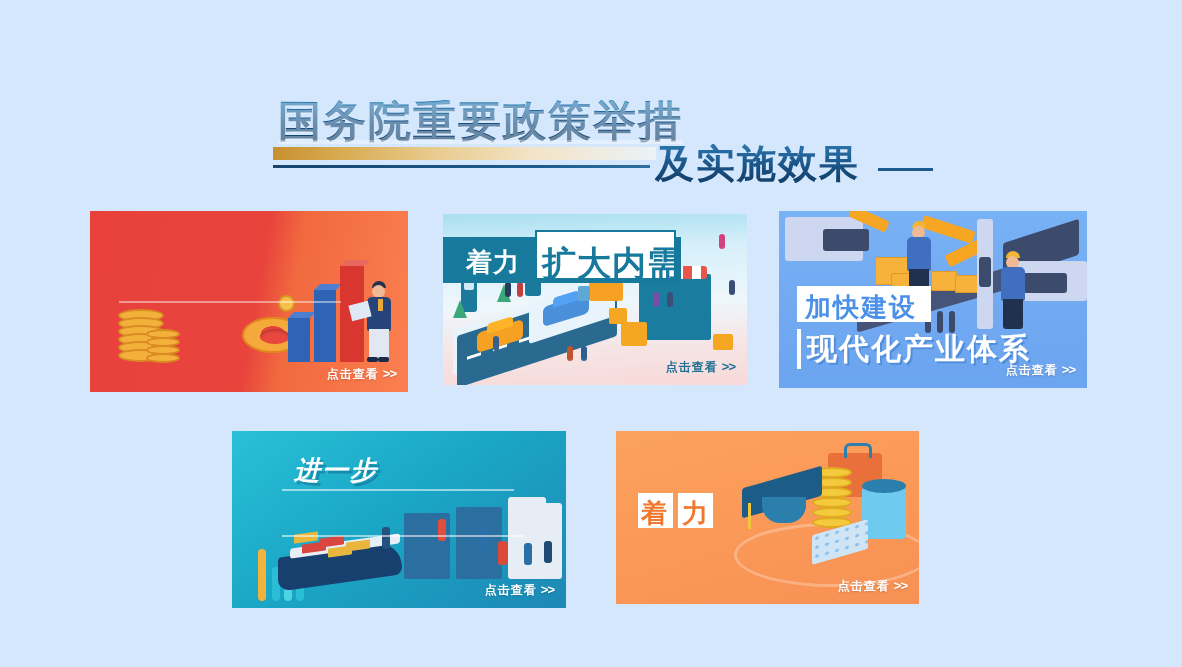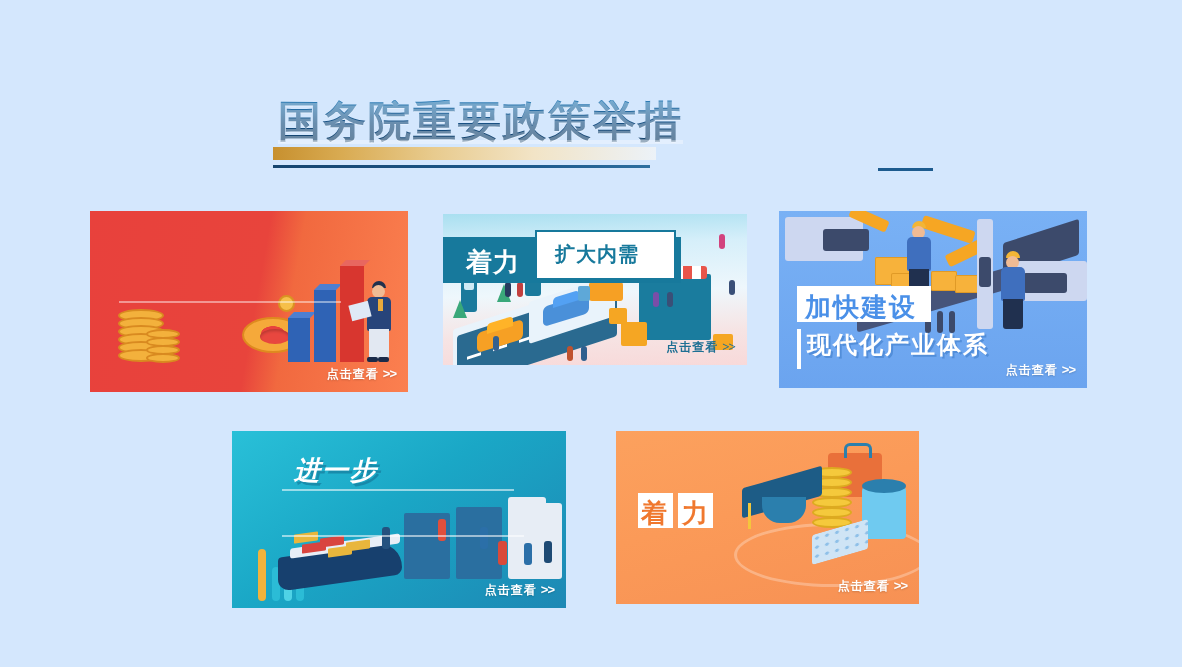--- a/index.html
+++ b/index.html
@@ -87,27 +87,27 @@
   .person{position:absolute;}
   .p-head{position:absolute;width:13px;height:13px;border-radius:50%;background:#f0bb94;}
   .p-hair{position:absolute;width:14px;height:7px;border-radius:7px 7px 0 0;background:#21304d;}
   .p-body{position:absolute;width:24px;height:34px;border-radius:5px 5px 2px 2px;background:#27447a;}
   .p-legs{position:absolute;width:20px;height:30px;background:#e2e8f2;border-radius:0 0 3px 3px;}
   .p-paper{position:absolute;width:20px;height:16px;background:#dfe9f6;transform:rotate(-14deg);}
   .p-tie{position:absolute;width:5px;height:12px;background:#e9a93b;}
   .p-shoe{position:absolute;width:11px;height:5px;border-radius:2px;background:#1b2b4a;}
 
   
-  #card2{left:443px;top:214px;width:304px;height:151px;
-    background:linear-gradient(178deg,#a9dff0 0%,#d6effa 22%,#eef7fc 52%,#f6e4e4 78%,#f8d9d9 100%);font-family:Liberation Serif, serif;}
+  #card2{left:443px;top:214px;width:304px;height:171px;
+    background:linear-gradient(178deg,#a9dff0 0%,#d6effa 22%,#eef7fc 52%,#f6e4e4 78%,#f8d9d9 100%);}
   .c2-band{position:absolute;left:0;top:23px;width:238px;height:44px;background:#17799c;}
   .c2-white{position:absolute;left:92px;top:16px;width:141px;height:50px;background:#ffffff;
     border:2px solid #17799c;box-sizing:border-box;}
   .c2-t1{position:absolute;left:23px;top:31px;font-size:26px;font-weight:800;color:#fff;letter-spacing:1px;}
-  .c2-t2{position:absolute;left:112px;top:27px;font-size:20px;font-weight:800;color:#17799c;letter-spacing:1px;}
+  .c2-t2{position:absolute;left:99px;top:27px;font-size:34px;font-weight:800;color:#17799c;letter-spacing:1px;}
   .c2-rule{position:absolute;left:0;top:67px;width:238px;height:2px;background:#17799c;}
   #card2 .cta{color:#1d6f93;text-shadow:none;}
   .road{position:absolute;left:14px;top:96px;width:160px;height:52px;
     background:#2a6a90;transform:skewY(-18deg);border-radius:3px;}
   .road:after{content:"";position:absolute;left:10px;top:24px;width:140px;height:3px;
     background:repeating-linear-gradient(90deg,#fff 0 14px,transparent 14px 26px);}
   .plat{position:absolute;background:#e9f3fb;transform:skewY(-18deg);border-radius:3px;}
   .car{position:absolute;border-radius:5px;}
   .car.y{left:34px;top:112px;width:46px;height:20px;background:#f6a024;transform:skewY(-17deg);}
   .car.b{left:100px;top:86px;width:46px;height:20px;background:#4a90d9;transform:skewY(-17deg);}
@@ -126,21 +126,21 @@
   .box{position:absolute;background:#f5a623;border-radius:2px;}
   .tiny{position:absolute;width:6px;height:15px;border-radius:3px;}
 
   
   #card3{left:779px;top:211px;width:308px;height:177px;background:#6fa9f2;}
   .c3-sky{position:absolute;inset:0;background:linear-gradient(180deg,#79b1f5 0%,#6ba4ef 100%);}
   .c3-b1{position:absolute;left:18px;top:75px;width:134px;height:36px;background:#fff;
     border:2px solid #fff;box-sizing:border-box;}
   .c3-t1{position:absolute;left:26px;top:79px;font-size:26px;font-weight:800;color:#4a90e8;letter-spacing:2px;}
   .c3-b2{position:absolute;left:18px;top:118px;width:4px;height:40px;background:#fff;}
-  .c3-t2{position:absolute;left:28px;top:118px;font-size:24px;font-weight:800;color:#fff;letter-spacing:2px;
+  .c3-t2{position:absolute;left:28px;top:118px;font-size:30px;font-weight:800;color:#fff;letter-spacing:2px;
     text-shadow:2px 2px 0 rgba(54,118,196,.5);}
   .mach{position:absolute;background:#cdd7f0;border-radius:3px;}
   .mach.dark{background:#3c4a6b;}
   .robot-arm{position:absolute;background:#f6a623;border-radius:3px;}
   .conveyor{position:absolute;left:78px;top:78px;width:150px;height:22px;background:#46547a;
     transform:skewY(-16deg);border-radius:3px;}
   .crate{position:absolute;background:#f7b23b;border-radius:2px;box-shadow:inset 0 0 0 1px #e09a26;}
 
   
   #card4{left:232px;top:431px;width:334px;height:177px;
@@ -190,20 +190,21 @@
 </style>
 </head>
 <body>
 
 <div class="page">
 
   <div class="header">
     <div class="title-line1">国务院重要政策举措</div>
     <div class="gold-bar"></div>
     <div class="blue-rule"></div>
+    <div class="title-line2">及实施效果</div>
     <div class="tail-dash"></div>
   </div>
 
   <div class="card" id="card1">
     <div class="c1-art">
 
       <div class="coinstack" style="left:28px;top:98px;">
         <div class="coin" style="left:0;top:0;"></div>
         <div class="coin" style="left:0;top:8px;"></div>
         <div class="coin" style="left:0;top:16px;"></div>

